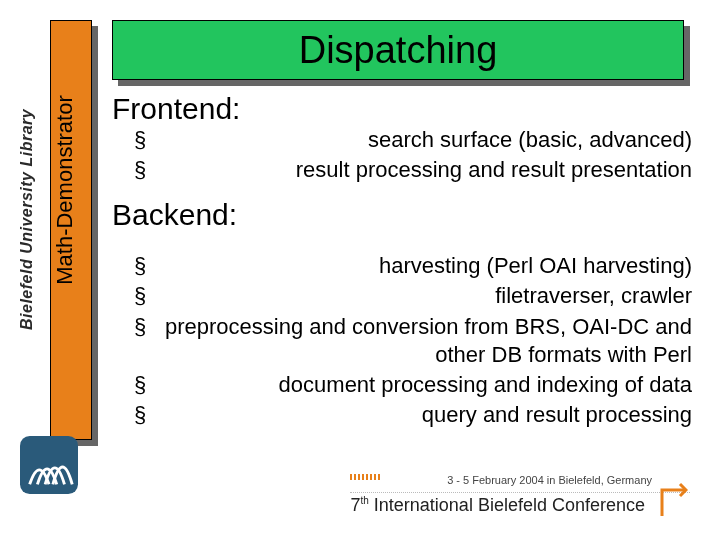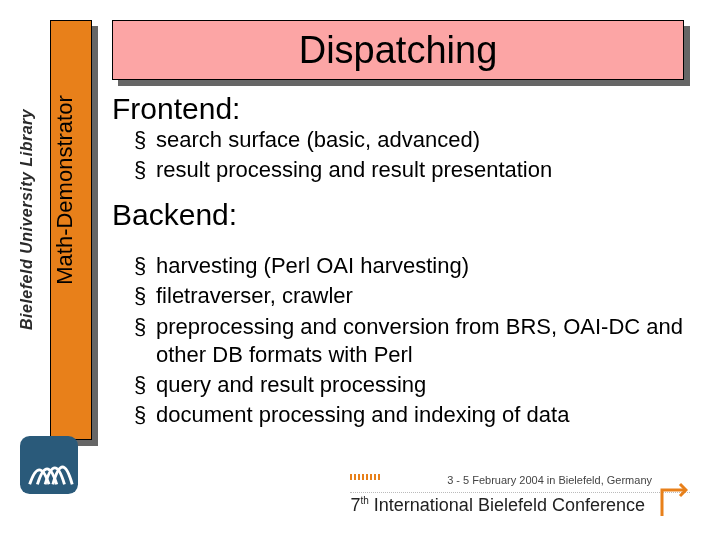--- a/index.html
+++ b/index.html
@@ -23,21 +23,21 @@
     width: 572px;
     height: 60px;
     background: #666666;
   }
   .title-bar {
     position: absolute;
     top: 20px;
     left: 112px;
     width: 572px;
     height: 60px;
-    background: #fca5a5;
+    background: #22c55e;
     border: 1px solid #000;
     display: flex;
     align-items: center;
     justify-content: center;
   }
   .title-text {
     font-size: 38px;
     color: #000;
     font-weight: normal;
   }
@@ -111,20 +111,21 @@
     list-style: none;
     padding-left: 22px;
   }
   li {
     font-size: 22px;
     color: #000;
     line-height: 1.28;
     position: relative;
     padding-left: 22px;
     margin-bottom: 2px;
+    text-align: right;
   }
   li::before {
     content: "§";
     position: absolute;
     left: 0;
     top: 0;
   }
   .footer {
     position: absolute;
     bottom: 0;
@@ -207,22 +208,22 @@
     <ul>
       <li>search surface (basic, advanced)</li>
       <li>result processing and result presentation</li>
     </ul>
 
     <div class="heading2">Backend:</div>
     <ul>
       <li>harvesting (Perl OAI harvesting)</li>
       <li>filetraverser, crawler</li>
       <li>preprocessing and conversion from BRS, OAI-DC and other DB formats with Perl</li>
+      <li>document processing and indexing of data</li>
       <li>query and result processing</li>
-      <li>document processing and indexing of data</li>
     </ul>
   </div>
 
   <div class="footer">
     <div class="dotted">
       <span></span>
         <span></span>
         <span></span>
         <span></span>
         <span></span>

